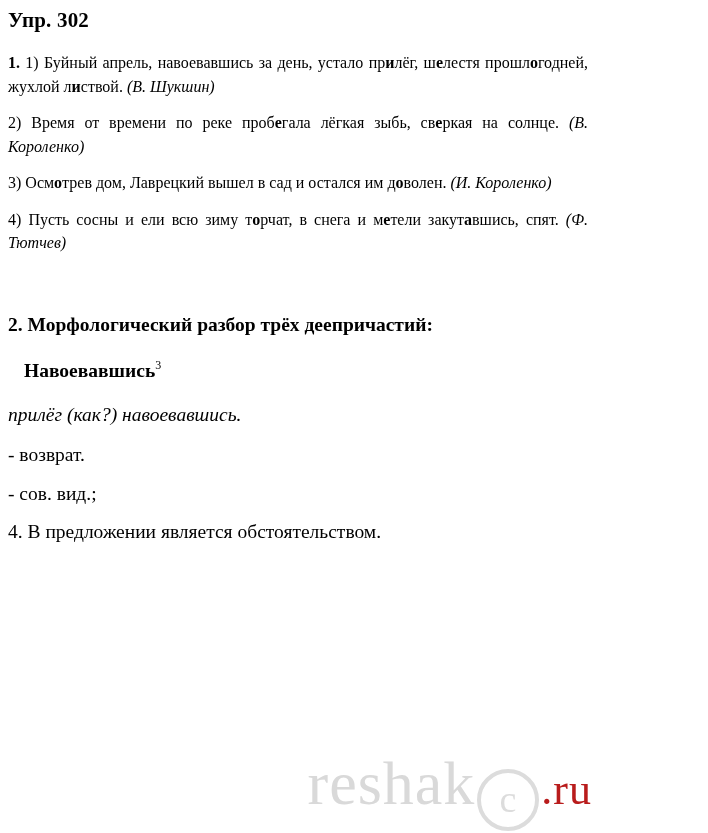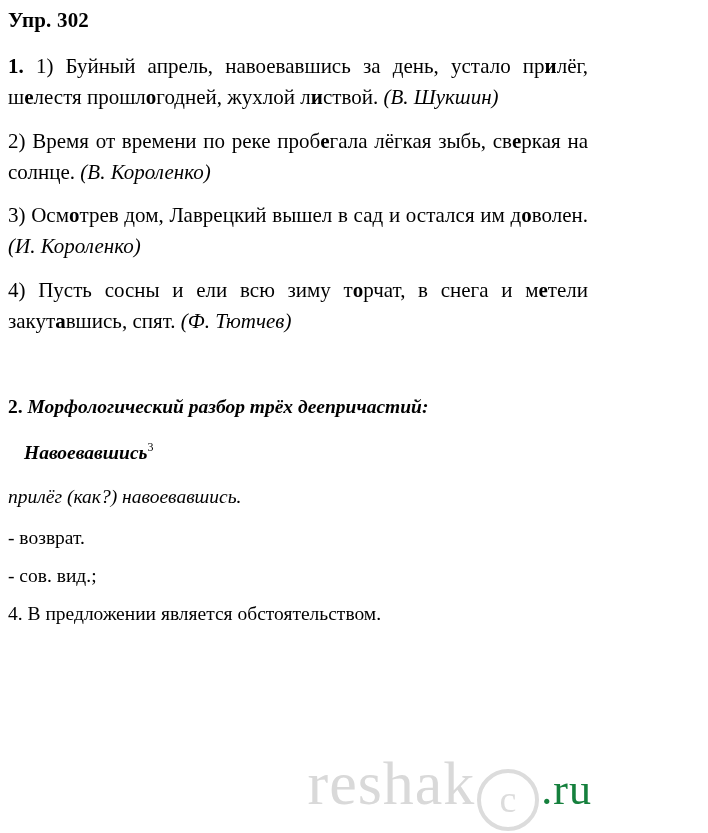--- a/index.html
+++ b/index.html
@@ -27,34 +27,33 @@
     z-index: 2;
     padding: 8px 8px 0 8px;
   }
   .title {
     font-size: 21px;
     font-weight: bold;
     margin: 0 0 18px 0;
     letter-spacing: 0.2px;
   }
   .para {
-    font-size: 21px;
+    font-size: 16px;
     line-height: 1.47;
     margin: 0 0 13px 0;
     text-align: justify;
   }
   .num {
     font-weight: bold;
   }
   .ital {
     font-style: italic;
   }
   .bold-ital {
     font-weight: bold;
-    font-style: italic;
   }
   .b {
     font-weight: bold;
   }
   .gap {
     height: 46px;
   }
   .section-head {
     font-size: 19.5px;
     margin: 0 0 22px 0;
@@ -104,21 +103,21 @@
     border-radius: 50%;
     text-align: center;
     font-size: 38px;
     line-height: 52px;
     color: #dcdcdc;
     vertical-align: -8px;
     margin: 0 2px;
   }
   .wm-suffix {
     font-size: 44px;
-    color: #15803d;
+    color: #b91c1c;
   }
 </style>
 </head>
 <body>
 
 <div class="page">
 
   <div class="content">
 
     <h1 class="title">Упр. 302</h1>

